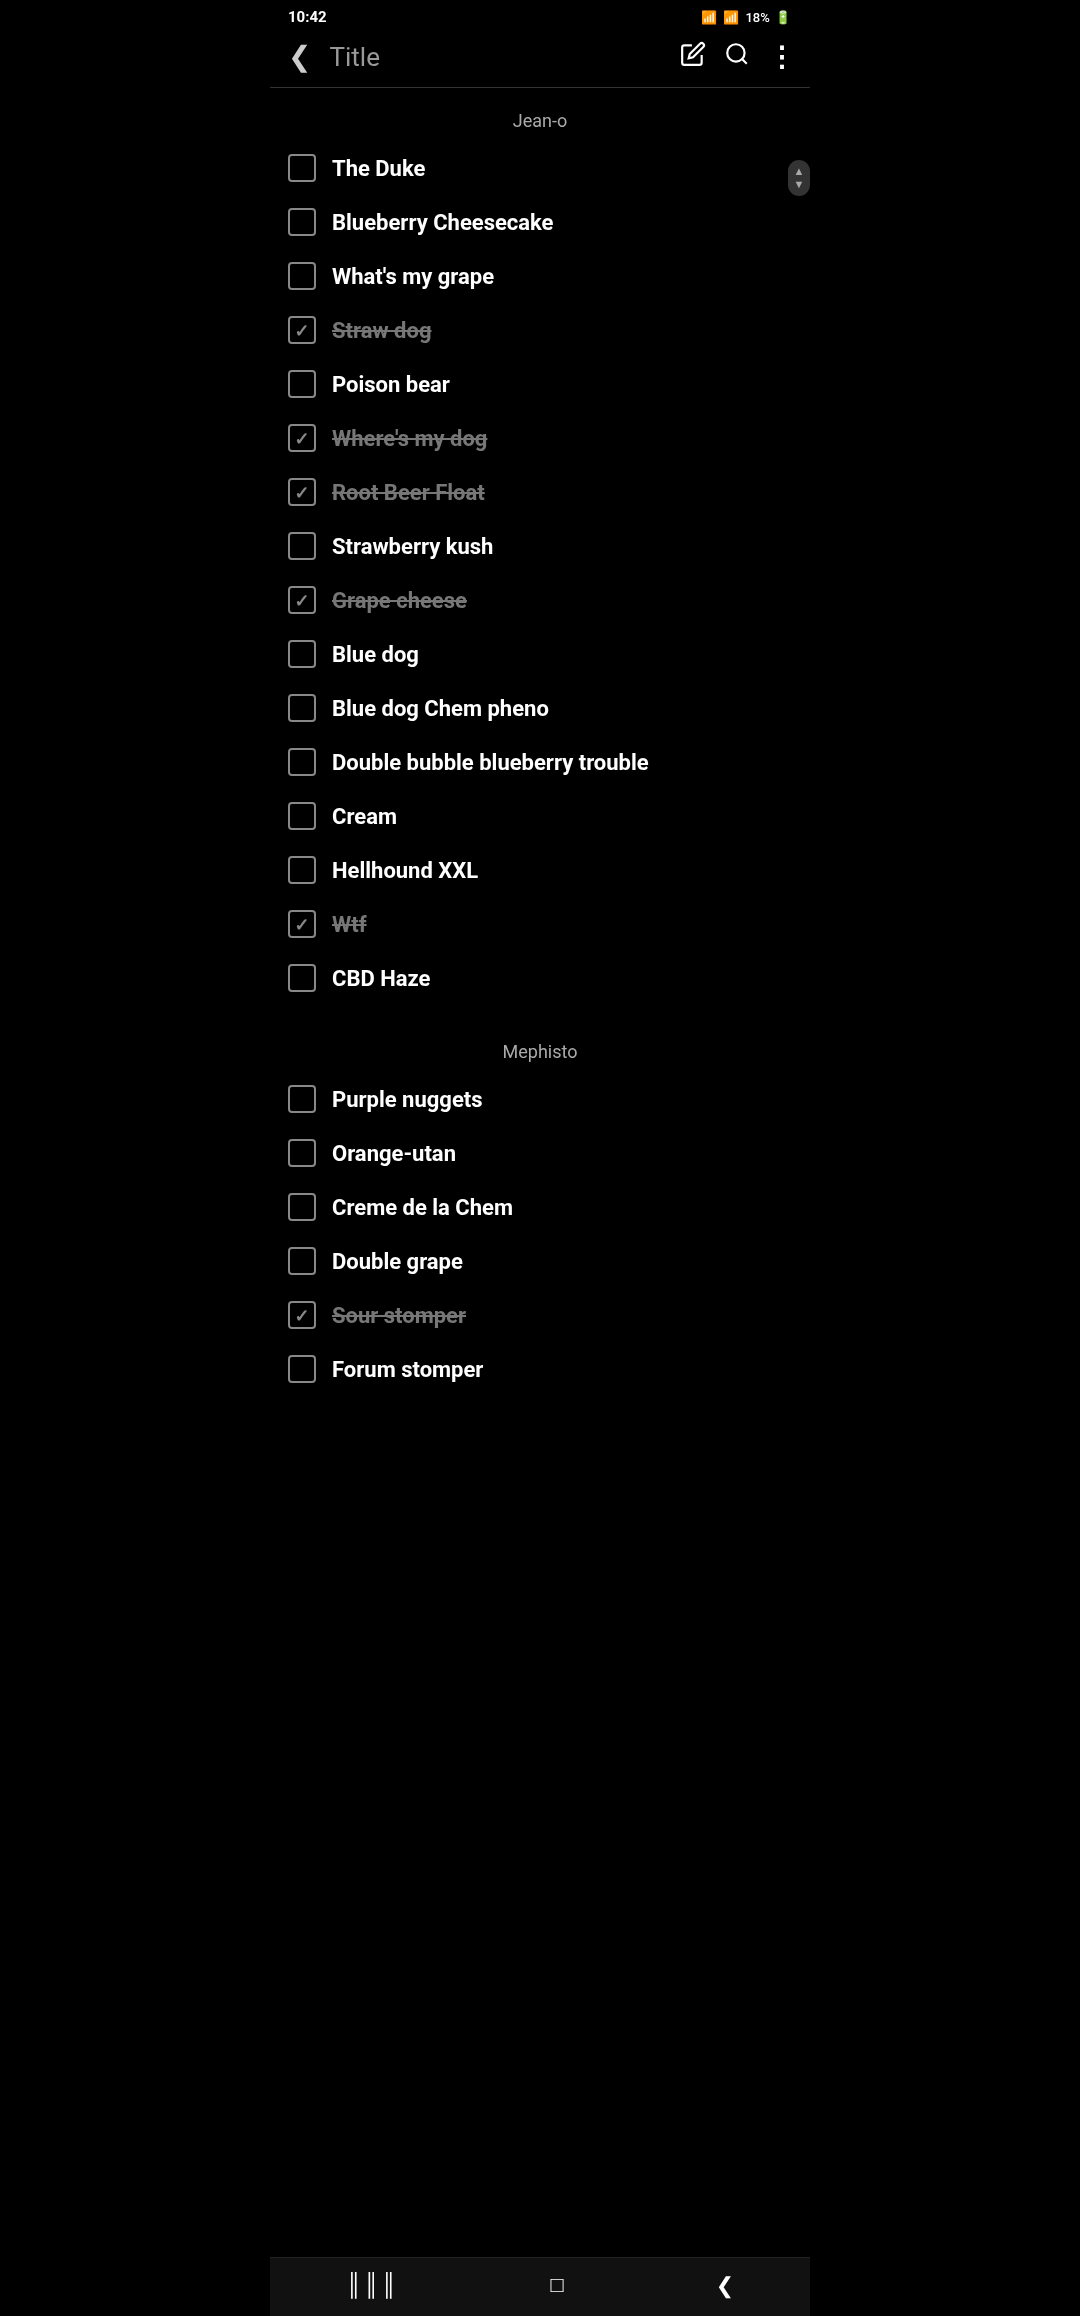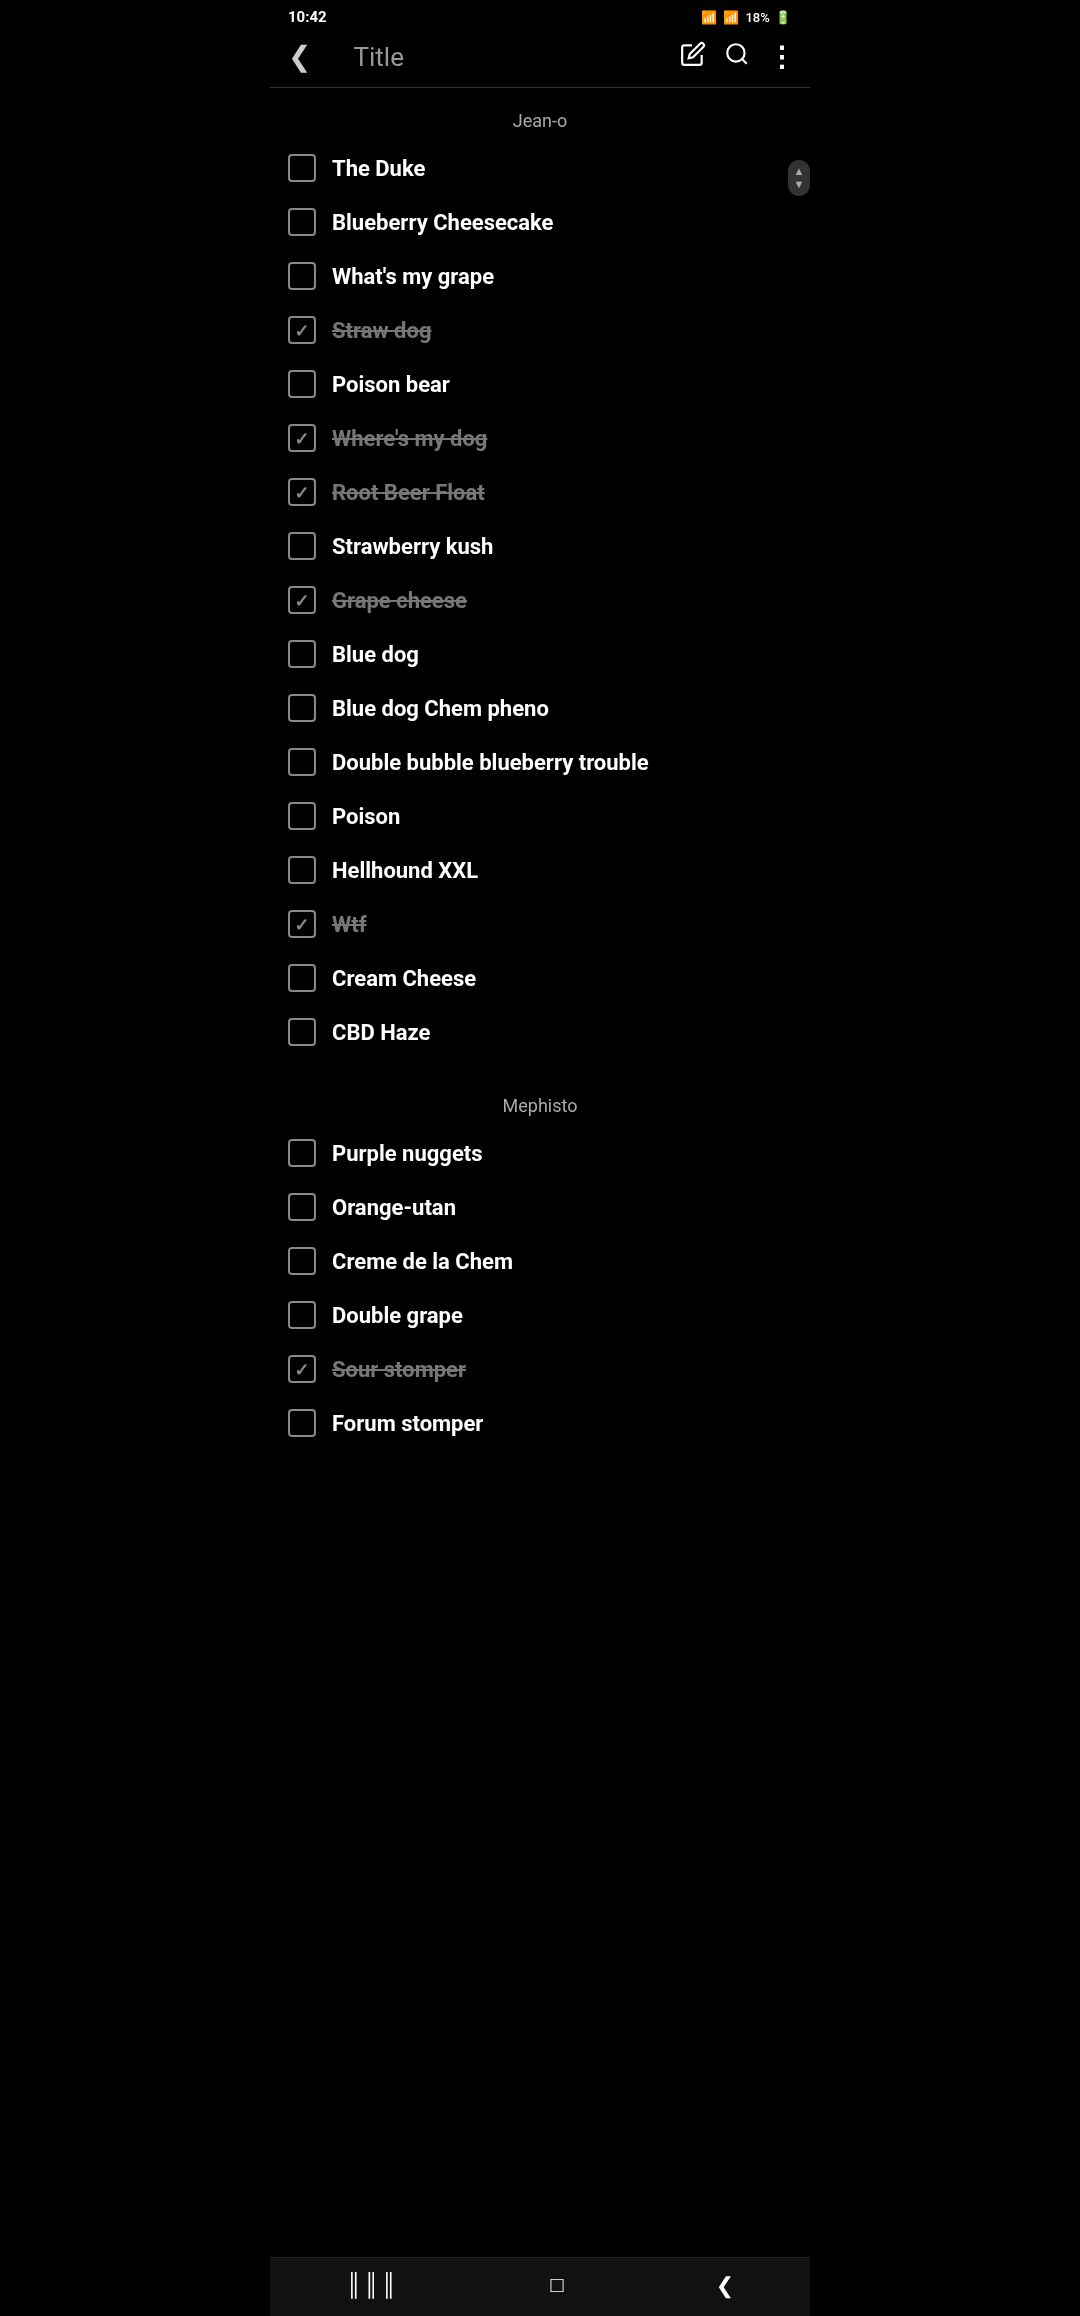--- a/index.html
+++ b/index.html
@@ -45,21 +45,20 @@
       font-size: 28px;
       color: #ccc;
       padding: 4px 8px;
       cursor: pointer;
     }
     .top-bar .title {
       flex: 1;
       font-size: 26px;
       color: #999;
       font-weight: 400;
-      margin-left: 24px;
     }
     .top-bar .icons {
       display: flex;
       align-items: center;
       gap: 18px;
     }
     .top-bar .icons span {
       font-size: 22px;
       color: #fff;
       cursor: pointer;
@@ -249,33 +248,29 @@
       <div class="list-item">
         <div class="checkbox"></div>
         <span class="item-label">Blue dog Chem pheno</span>
       </div>
       <div class="list-item">
         <div class="checkbox"></div>
         <span class="item-label">Double bubble blueberry trouble</span>
       </div>
       <div class="list-item">
         <div class="checkbox"></div>
-        <span class="item-label">Poison</span>
+        <span class="item-label">Cream</span>
       </div>
       <div class="list-item">
         <div class="checkbox"></div>
         <span class="item-label">Hellhound XXL</span>
       </div>
       <div class="list-item">
         <div class="checkbox checked"></div>
         <span class="item-label strikethrough">Wtf</span>
-      </div>
-      <div class="list-item">
-        <div class="checkbox"></div>
-        <span class="item-label">Cream Cheese</span>
       </div>
       <div class="list-item">
         <div class="checkbox"></div>
         <span class="item-label">CBD Haze</span>
       </div>
     </div>
     <div>
       <div class="section-gap"></div>
       <div class="section-label">Mephisto</div>
       <div class="list-item">

